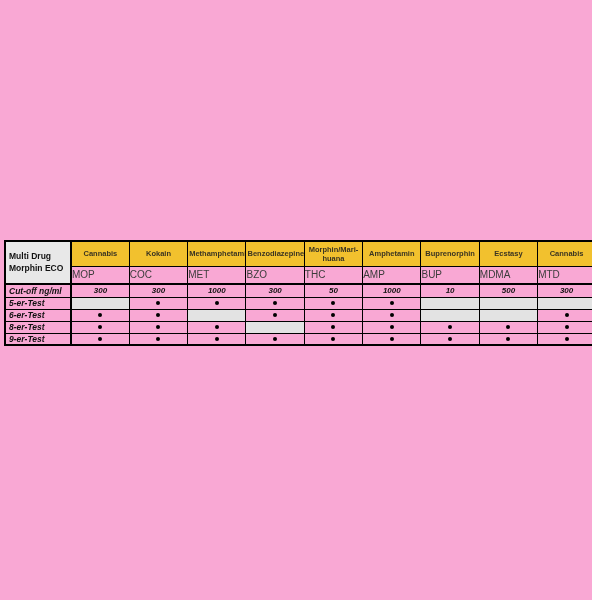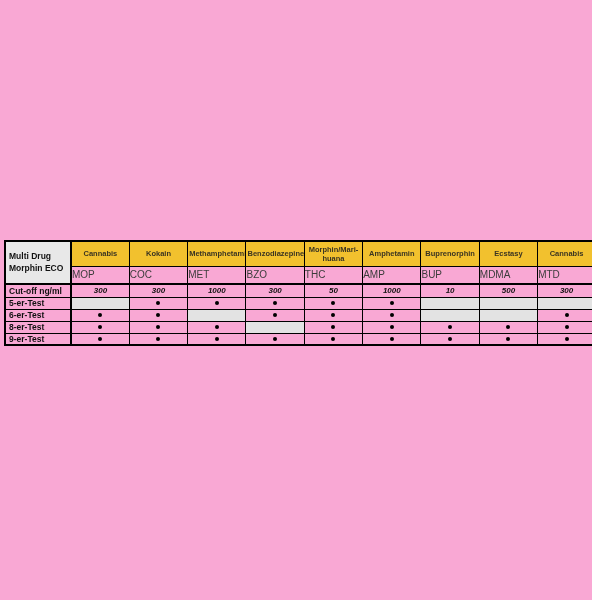--- a/index.html
+++ b/index.html
@@ -36,20 +36,21 @@
   td.abbr {
     font-size:10px; font-weight:normal; color:#3c3c3c;
     text-align:left; vertical-align:middle;
   }
   tr.cutoff td { border-top-width:2px; }
   td.rowlabel {
     border-right-width:2px;
     font-size:8.5px; font-weight:bold; color:#111;
     text-align:left; vertical-align:middle; padding-left:3px;
     white-space:nowrap;
+    font-style:italic;
   }
   td.val {
     font-size:8px; font-weight:bold; color:#111;
     text-align:center; vertical-align:middle;font-style:italic;
   }
   td.cell { text-align:center; vertical-align:middle; }
   td.excluded { background:var(--gray-cell,#E3E3E3); }
   .dotmark {
     display:block; width:4px; height:4px; border-radius:50%;
     background:#000; margin:0 auto;

